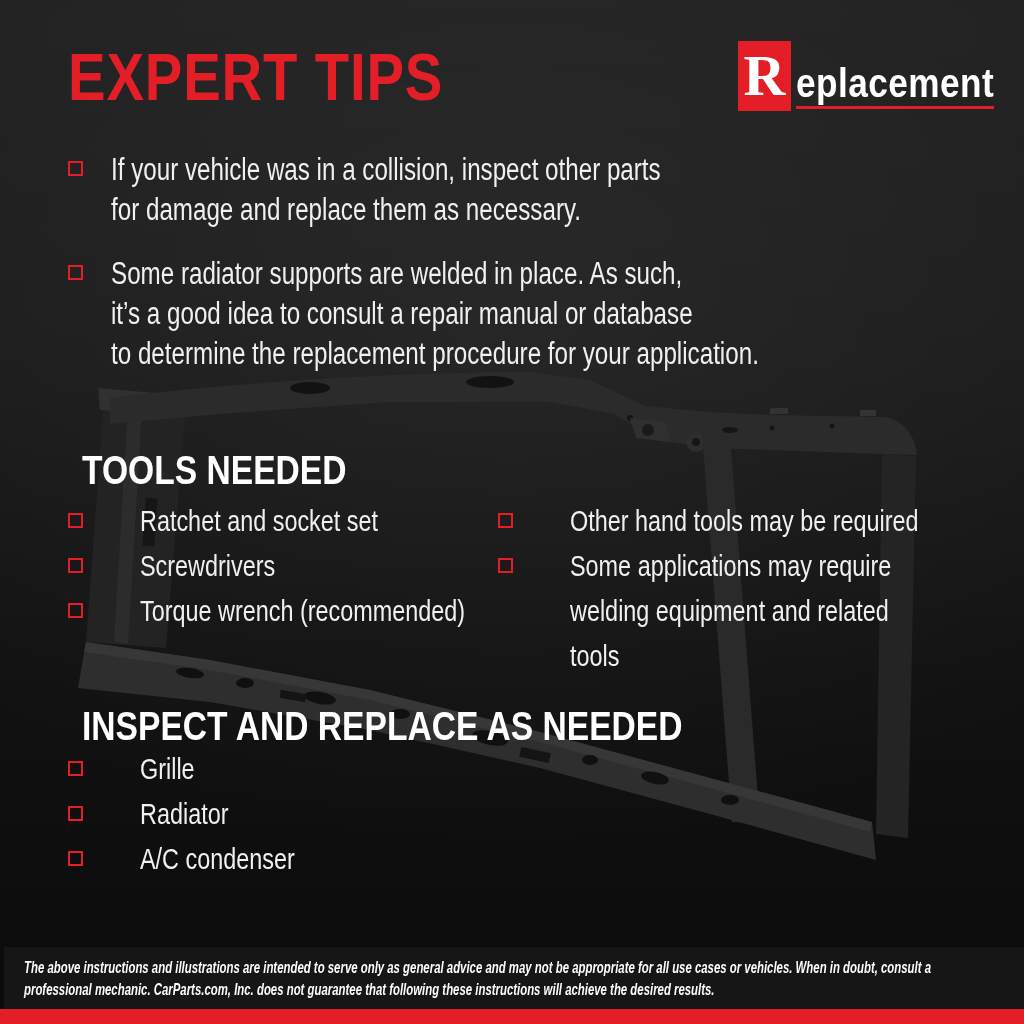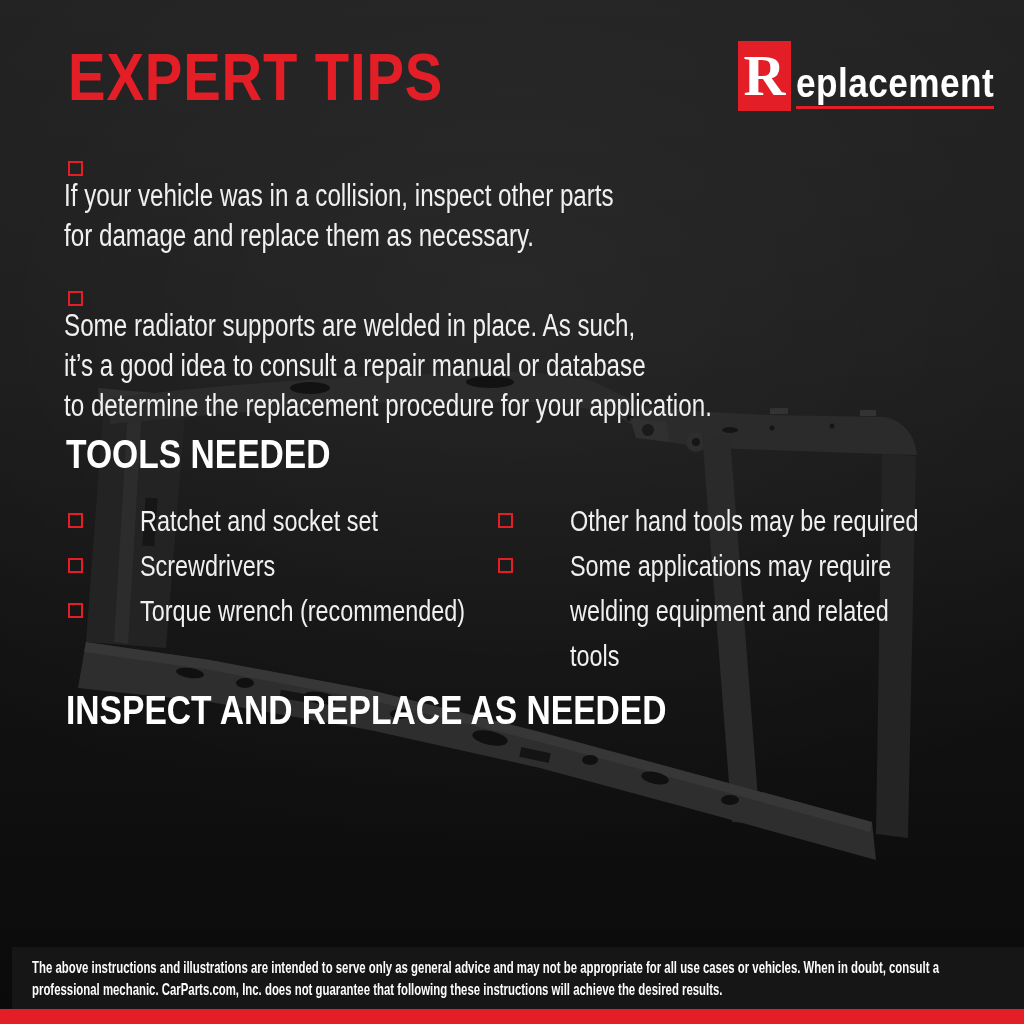--- a/index.html
+++ b/index.html
@@ -27,37 +27,37 @@
 
   
   .row{display:flex;align-items:flex-start;}
   .sq{flex:none;width:11px;height:11px;border:2px solid #e41e26;margin:11px 28px 0 4px;}
   .tip-text{font-size:31px;line-height:40px;color:#f0f0f0;}
   .item-text{font-size:30px;line-height:45px;color:#f0f0f0;margin-left:29px;}
   .item-text .cond{line-height:45px;}
   .sq.item-sq{margin-top:15px;}
 
   .tips{position:absolute;left:64px;top:150px;z-index:2;}
-  .tips .row{margin-bottom:24px;flex-direction:column;}
+  .tips .row{margin-bottom:24px;}
 
-  .sec-h{position:absolute;margin:0;font-size:40px;line-height:44px;font-weight:700;color:#fff;z-index:2;}
+  .sec-h{position:absolute;margin:16px;font-size:40px;line-height:44px;font-weight:700;color:#fff;z-index:2;}
   .tools-h{left:66px;top:432px;}
   .inspect-h{left:66px;top:688px;}
 
   .tools-col{position:absolute;top:498px;z-index:2;}
   .tools-col.left{left:64px;}
   .tools-col.right{left:494px;}
   .inspect-list{position:absolute;left:64px;top:746px;z-index:2;}
 
   
   .illus{position:absolute;left:70px;top:358px;z-index:1;}
 
   
-  .footer{position:absolute;left:12px;right:0;bottom:15px;height:62px;background:#161616;z-index:3;
-          padding:10px 8px 0 20px;box-sizing:border-box;}
+  .footer{position:absolute;left:4px;right:0;bottom:15px;height:62px;background:#161616;z-index:3;
+          padding:10px 8px 0 20px;box-sizing:border-box;font-style:italic;}
   .footer-text{display:inline-block;width:1480px;font-size:17px;line-height:22px;font-weight:700;color:#fdfdfd;
                transform:scaleX(.67);transform-origin:0 0;white-space:pre-line;}
   .redbar{position:absolute;left:0;right:0;bottom:0;height:15px;background:#e41e26;z-index:3;}
 </style>
 </head>
 <body>
 
 <div class="canvas">
 
   <svg class="illus" width="880" height="520" viewBox="0 0 880 520">
@@ -152,20 +152,34 @@
     </div>
     <div class="row">
       <span class="sq item-sq"></span>
       <span class="item-text"><span class="cond">Some applications may require
 welding equipment and related tools</span></span>
     </div>
   </div>
 
   <h2 class="sec-h inspect-h"><span class="cond-h">INSPECT AND REPLACE AS NEEDED</span></h2>
 
+  <div class="inspect-list">
+    <div class="row">
+      <span class="sq item-sq"></span>
+      <span class="item-text"><span class="cond">Grille</span></span>
+    </div>
+    <div class="row">
+      <span class="sq item-sq"></span>
+      <span class="item-text"><span class="cond">Radiator</span></span>
+    </div>
+    <div class="row">
+      <span class="sq item-sq"></span>
+      <span class="item-text"><span class="cond">A/C condenser</span></span>
+    </div>
+  </div>
 
   <div class="footer">
     <span class="footer-text">The above instructions and illustrations are intended to serve only as general advice and may not be appropriate for all use cases or vehicles. When in doubt, consult a
 professional mechanic. CarParts.com, Inc. does not guarantee that following these instructions will achieve the desired results.</span>
   </div>
   <div class="redbar"></div>
 
 </div>
 
 </body></html>

